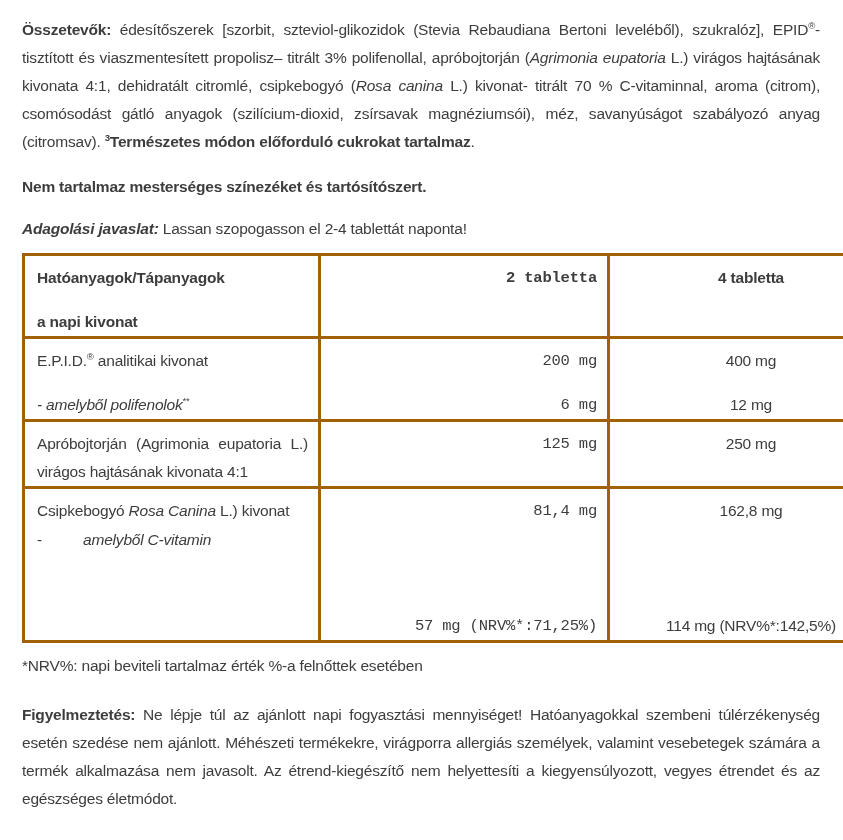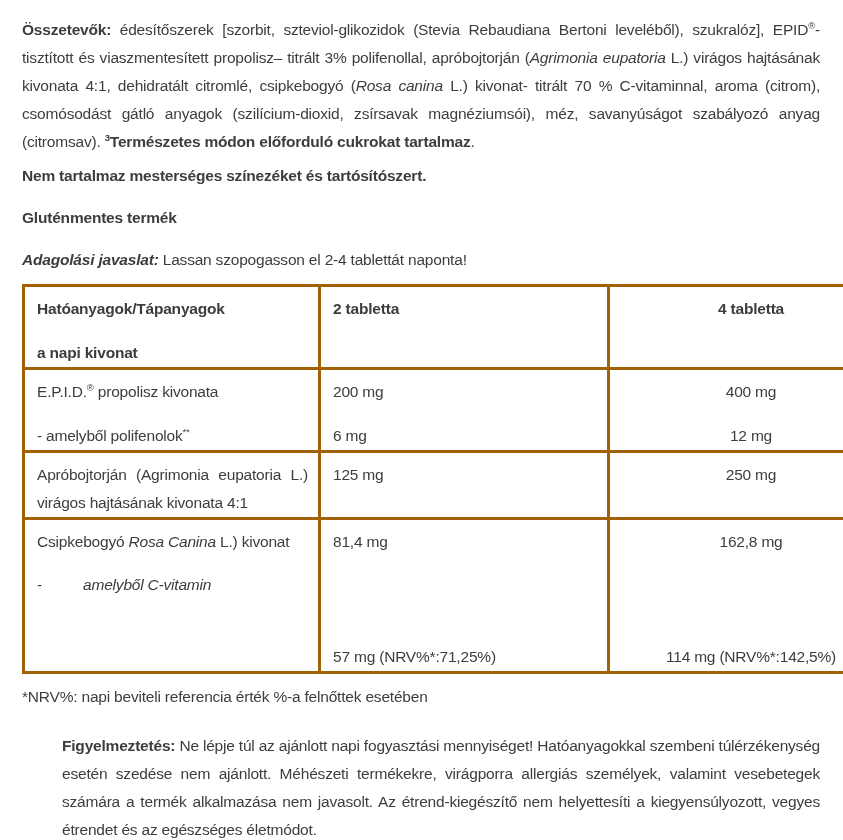--- a/index.html
+++ b/index.html
@@ -6,78 +6,77 @@
   body{
     width:843px;height:840px;overflow:hidden;background:#ffffff;
     font-family:"Liberation Sans",sans-serif;
     font-size:15.5px;line-height:28px;letter-spacing:-0.2px;
     color:#3d3d3d;
   }
   .doc{padding:16px 23px 0 22px;}
   p{margin:0;}
   .justify{text-align:justify;}
   .bold{font-weight:700;}
-  .mt17{margin-top:6px;}
+  .mt17{margin-top:17px;}
   .mt14{margin-top:14px;}
   sup{font-size:0.62em;line-height:0;vertical-align:super;}
 
   table.nut{
     border-collapse:collapse;table-layout:fixed;
     width:793px;margin-top:10px;
   }
   table.nut td{
     border:3px solid #a16207;vertical-align:top;
     padding:8px 10px 0 12px;
   }
   td.c1{width:271px;}
-  td.c2{width:264px;text-align:left;padding-left:10px;}
+  td.c2{width:264px;text-align:right;padding-left:10px;font-family:Liberation Mono, monospace;}
   td.c3{width:258px;text-align:center;padding-left:10px;}
   td .g16{margin-top:16px;}
-  td .g15{margin-top:15px;}
+  td .g15{margin-top:1px;}
   td .g58{margin-top:87px;}
   tr.h80{height:80px;}
   tr.h64{height:64px;}
   tr.h122{height:122px;}
   .cell-justify{text-align:justify;}
 
   .footnotes{margin-top:10px;line-height:26px;}
-  .warning{margin-top:22px;margin-left:40px;}
+  .warning{margin-top:22px;}
 </style>
 </head>
 <body>
 
 <div class="doc">
 
   <p class="justify"><span style="font-weight: 700;">Összetevők: </span><span>édesítőszerek [szorbit, szteviol-glikozidok (Stevia Rebaudiana Bertoni leveléből), szukralóz], EPID</span><sup>®</sup><span>- tisztított és viaszmentesített propolisz– titrált 3% polifenollal, apróbojtorján (</span><span style="font-style: italic;">Agrimonia eupatoria</span><span> L.) virágos hajtásának kivonata 4:1, dehidratált citromlé, csipkebogyó (</span><span style="font-style: italic;">Rosa canina</span><span> L.) kivonat- titrált 70 % C-vitaminnal, aroma (citrom), csomósodást gátló anyagok (szilícium-dioxid, zsírsavak magnéziumsói), méz, savanyúságot szabályozó anyag (citromsav). </span><sup style="font-weight: 700;">3</sup><span style="font-weight: 700;">Természetes módon előforduló cukrokat tartalmaz</span><span>.</span></p>
 
   <p class="bold mt17">Nem tartalmaz mesterséges színezéket és tartósítószert.</p>
 
-  <p class="bold mt14">Gluténmentes termék</p>
 
   <p class="mt14"><span style="font-weight: 700; font-style: italic;">Adagolási javaslat: </span><span>Lassan szopogasson el 2-4 tablettát naponta!</span></p>
 
   <table class="nut">
     <tbody>
         <tr class="h80">
       <td class="c1 bold">
         <p>Hatóanyagok/Tápanyagok</p>
         <p class="g16">a napi kivonat</p>
       </td>
       <td class="c2 bold">
         <p>2 tabletta</p>
       </td>
       <td class="c3 bold">
         <p>4 tabletta</p>
       </td>
     </tr>
 
     <tr class="h80">
       <td class="c1">
-        <p><span>E.P.I.D.</span><sup>®</sup><span> propolisz kivonata</span></p>
-        <p class="g16"><span style="">- amelyből polifenolok</span><sup>**</sup></p>
+        <p><span>E.P.I.D.</span><sup>®</sup><span> analitikai kivonat</span></p>
+        <p class="g16"><span style="font-style: italic;">- amelyből polifenolok</span><sup>**</sup></p>
       </td>
       <td class="c2">
         <p>200 mg</p>
         <p class="g16">6 mg</p>
       </td>
       <td class="c3">
         <p>400 mg</p>
         <p class="g16">12 mg</p>
       </td>
     </tr>
@@ -105,18 +104,18 @@
       </td>
       <td class="c3">
         <p>162,8 mg</p>
         <p class="g58">114 mg (NRV%*:142,5%)</p>
       </td>
     </tr>
   </tbody>
     </table>
 
   <div class="footnotes">
-    <p>*NRV%: napi beviteli referencia érték %-a felnőttek esetében</p>
+    <p>*NRV%: napi beviteli tartalmaz érték %-a felnőttek esetében</p>
   </div>
 
   <p class="justify warning"><span style="font-weight: 700;">Figyelmeztetés: </span><span>Ne lépje túl az ajánlott napi fogyasztási mennyiséget! Hatóanyagokkal szembeni túlérzékenység esetén szedése nem ajánlott. Méhészeti termékekre, virágporra allergiás személyek, valamint vesebetegek számára a termék alkalmazása nem javasolt. Az étrend-kiegészítő nem helyettesíti a kiegyensúlyozott, vegyes étrendet és az egészséges életmódot.</span></p>
 
 </div>
 
 </body></html>

